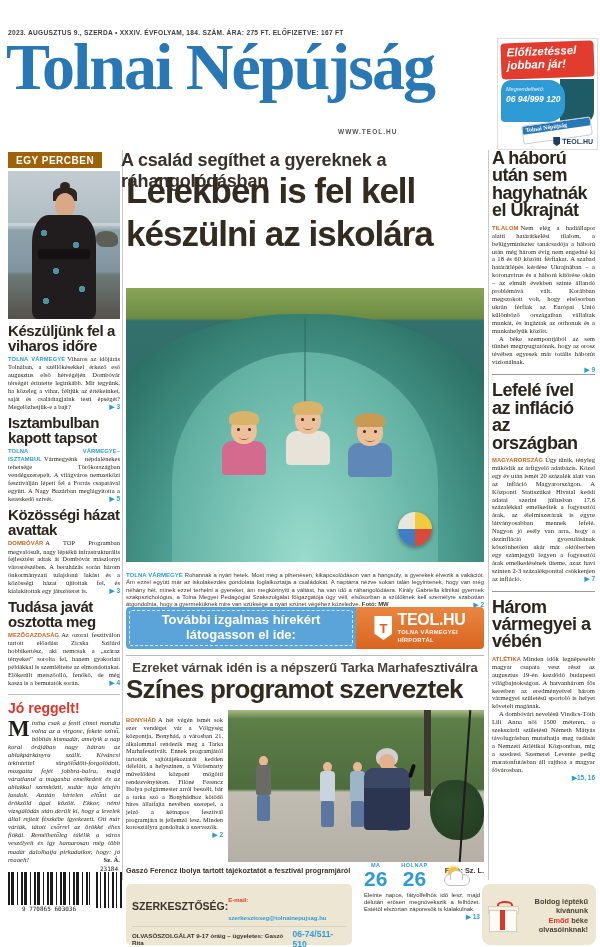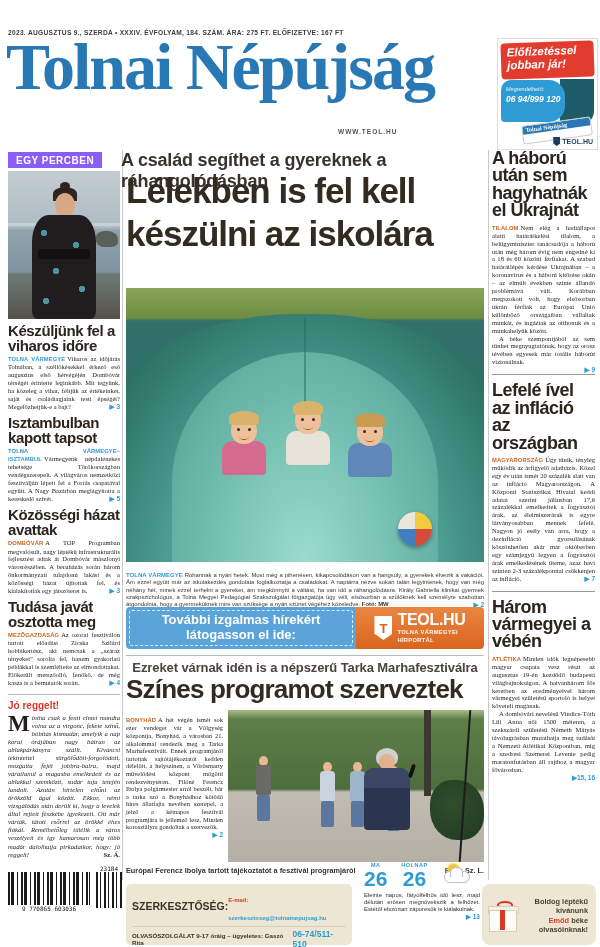--- a/index.html
+++ b/index.html
@@ -22,21 +22,21 @@
   .ad-paper-band{height:8px;background:#2878b5;color:#fff;font-family:"Liberation Serif",serif;font-weight:700;font-size:6px;line-height:8px;padding-left:3px;}
   .ad-logo{position:absolute;right:4px;bottom:3px;display:flex;align-items:center;gap:2px;}
   .ad-logo-shield{width:7px;height:9px;background:#1d3e5e;clip-path:polygon(0 0,100% 0,100% 72%,50% 100%,0 72%);}
   .ad-logo-text{font-weight:800;font-size:7px;color:#1d3e5e;}
 
   
   .vrule{top:150px;bottom:67px;width:1px;background:#c9c9c9;}
 
   
   .sidebar{top:150px;left:8px;width:112px;}
-  .sb-tag{display:inline-block;background:#8b5cf6;color:#fff;font-weight:800;font-size:10px;letter-spacing:.5px;padding:3px 8px 2px;}
+  .sb-tag{display:inline-block;background:#a16207;color:#fff;font-weight:800;font-size:10px;letter-spacing:.5px;padding:3px 8px 2px;}
   .sb-photo{width:112px;height:148px;margin-top:3px;position:relative;overflow:hidden;background:linear-gradient(180deg,#c3ccd1 0%,#aebcc3 38%,#8fa3ad 40%,#7f949f 68%,#6c7a77 70%,#55524a 100%);}
   .sb-sea-glint{position:absolute;left:0;right:0;top:52px;height:3px;background:#d6dde0;opacity:.6;}
   .sb-rock{position:absolute;right:2px;top:60px;width:22px;height:16px;background:#5b5f58;border-radius:40% 50% 30% 40%;}
   .sb-head{position:absolute;left:47px;top:22px;width:20px;height:24px;background:#d9a886;border-radius:50% 50% 45% 45%;}
   .sb-hair{position:absolute;left:45px;top:16px;width:24px;height:14px;background:#2e2420;border-radius:50% 50% 0 0;}
   .sb-bun{position:absolute;left:52px;top:11px;width:10px;height:8px;background:#2e2420;border-radius:50%;}
   .sb-dress{position:absolute;left:24px;top:44px;width:64px;height:104px;background:
     radial-gradient(circle 5px at 12px 18px,#4f93a0 60%,transparent 62%),
     radial-gradient(circle 5px at 44px 30px,#4f93a0 60%,transparent 62%),
     radial-gradient(circle 5px at 24px 56px,#4f93a0 60%,transparent 62%),
@@ -45,21 +45,21 @@
     #211c1e;border-radius:26% 26% 8% 8%;}
   .sb-belt{position:absolute;left:30px;top:78px;width:52px;height:10px;background:#141011;border-radius:4px;}
   .sb-art{margin-top:5px;}
   .sb-art h2{margin:3px 0 2px;font-size:15px;line-height:.98;letter-spacing:-.4px;font-weight:800;color:#2b251e;}
   .body-txt{margin:0;font-family:"Liberation Serif",serif;font-size:6.5px;line-height:1.22;text-align:justify;color:#221e19;}
   .lead{font-family:"Liberation Sans",sans-serif;font-weight:800;font-size:5.8px;letter-spacing:.1px;margin-right:2px;}
   .lead-blue{color:#2f9bd4;}
   .lead-orange{color:#c8641f;}
   .pg{float:right;color:#2f9bd4;font-family:"Liberation Sans",sans-serif;font-weight:800;font-size:6.5px;}
   .sb-rule{height:1px;background:#bbb;margin:7px 0 5px;}
-  .greet-title{margin:0 0 3px;color:#e0352b;font-size:10px;font-weight:800;}
+  .greet-title{margin:0 0 3px;color:#e0352b;font-size:14px;font-weight:800;}
   .greet{font-family:"Liberation Serif",serif;font-style:italic;font-size:6.7px;line-height:1.2;text-align:justify;margin:0;}
   .dropcap{float:left;font-size:23px;line-height:18px;font-style:normal;font-weight:700;margin:1px 2px 0 0;}
   .sig{float:right;font-weight:700;font-style:normal;font-size:6.7px;}
 
   
   .barcode{left:8px;top:862px;width:114px;height:54px;background:#fff;}
   .bars-big{position:absolute;left:0;top:10px;width:82px;height:36px;background:repeating-linear-gradient(90deg,#1a1a1a 0 2px,#fff 2px 3px,#1a1a1a 3px 6px,#fff 6px 9px,#1a1a1a 9px 10px,#fff 10px 13px);}
   .bars-small{position:absolute;left:88px;top:10px;width:26px;height:36px;background:repeating-linear-gradient(90deg,#1a1a1a 0 2px,#fff 2px 4px,#1a1a1a 4px 5px,#fff 5px 8px);}
   .bc-num{position:absolute;left:0;top:43px;width:82px;text-align:center;background:#fff;font-family:"DejaVu Sans Mono",monospace;font-size:6px;color:#111;}
   .bc-issue{position:absolute;left:88px;top:3px;width:26px;text-align:center;font-family:"DejaVu Sans Mono",monospace;font-size:6px;color:#111;}
@@ -128,21 +128,21 @@
   .edit-head{display:flex;justify-content:space-between;align-items:center;border-bottom:1px solid #d8d0bc;padding-bottom:2px;}
   .edit-title{font-weight:800;font-size:10.5px;color:#3a332b;}
   .email-label{font-weight:800;font-size:6px;color:#d2421f;}
   .email{font-weight:800;font-size:6px;color:#2f9bd4;}
   .edit-row{display:flex;justify-content:space-between;align-items:center;border-bottom:1px solid #d8d0bc;padding:2px 0 1px;}
   .edit-row:last-child{border-bottom:none;}
   .edit-label{font-size:6.2px;font-weight:700;color:#3a332b;}
   .edit-phone{font-size:8.5px;font-weight:800;color:#2f9bd4;}
 
   .weather{top:862px;left:358px;width:122px;height:83px;}
-  .w-row{display:flex;align-items:flex-start;gap:14px;padding-left:6px;}
+  .w-row{display:flex;align-items:center;gap:14px;padding-left:6px;}
   .w-day{text-align:center;}
   .w-label{font-size:5.5px;font-weight:800;color:#2f9bd4;letter-spacing:.5px;}
   .w-temp{font-size:21px;font-weight:800;color:#2f9bd4;line-height:1;}
   .w-icon{position:relative;width:30px;height:20px;margin-top:2px;}
   .sun{position:absolute;left:6px;top:0;width:11px;height:11px;background:#f6c33c;border-radius:50%;box-shadow:0 0 3px 1px rgba(246,195,60,.8);}
   .cloud{position:absolute;left:2px;top:7px;width:24px;height:10px;background:#fdfdfd;border:1px solid #b9c2c9;border-radius:8px;}
   .cloud:before{content:"";position:absolute;left:5px;top:-5px;width:11px;height:9px;background:#fdfdfd;border:1px solid #b9c2c9;border-bottom:none;border-radius:50% 50% 0 0;}
   .w-text{margin-top:3px;padding-left:6px;font-size:5.9px;line-height:1.2;text-align:justify;color:#33302a;}
   .w-pg{color:#2f9bd4;font-weight:800;font-size:6.5px;float:right;}
 
@@ -314,21 +314,21 @@
   <div class="speaker">
     <div class="sp-hair"></div>
       <div class="sp-face"></div>
       <div class="sp-top"></div>
       <div class="sp-sleeve"></div>
       <div class="mic"></div>
   </div>
 </div>
 
 <div class="abs caption2">
-  <span>Európai Ferencz Ibolya tartott tájékoztatót a fesztivál programjáról</span>
+  <span>Gaszó Ferencz Ibolya tartott tájékoztatót a fesztivál programjáról</span>
   <span>Fotó: Sz. L.</span>
 </div>
 
 <div class="abs rightcol">
   <div>
     <h2>A háború után sem hagyhatnák el Ukrajnát</h2>
     <p class="rc-body"><span class="lead lead-orange">TILALOM</span><span>Nem elég a hadiállapot alatti határátkelési tilalom, a belügyminiszter tanácsadója a háború után még három évig nem engedné ki a 18 és 60 közötti férfiakat. A szabad határátlépés kérdése Ukrajnában – a koronavírus és a háború kitörése okán – az elmúlt években szinte állandó problémává vált. Korábban megszokott volt, hogy elsősorban ukrán férfiak az Európai Unió különböző országaiban vállaltak munkát, és ingáztak az otthonuk és a munkahelyük között.</span><span class="rc-ind">A béke szempontjából az sem tűnhet megnyugtatónak, hogy az orosz tévében egyesek már totális háborút vizionálnak.</span> <span class="pg">▶ 9</span></p>
   </div>
   <div class="rc-rule"></div>
   <div>

